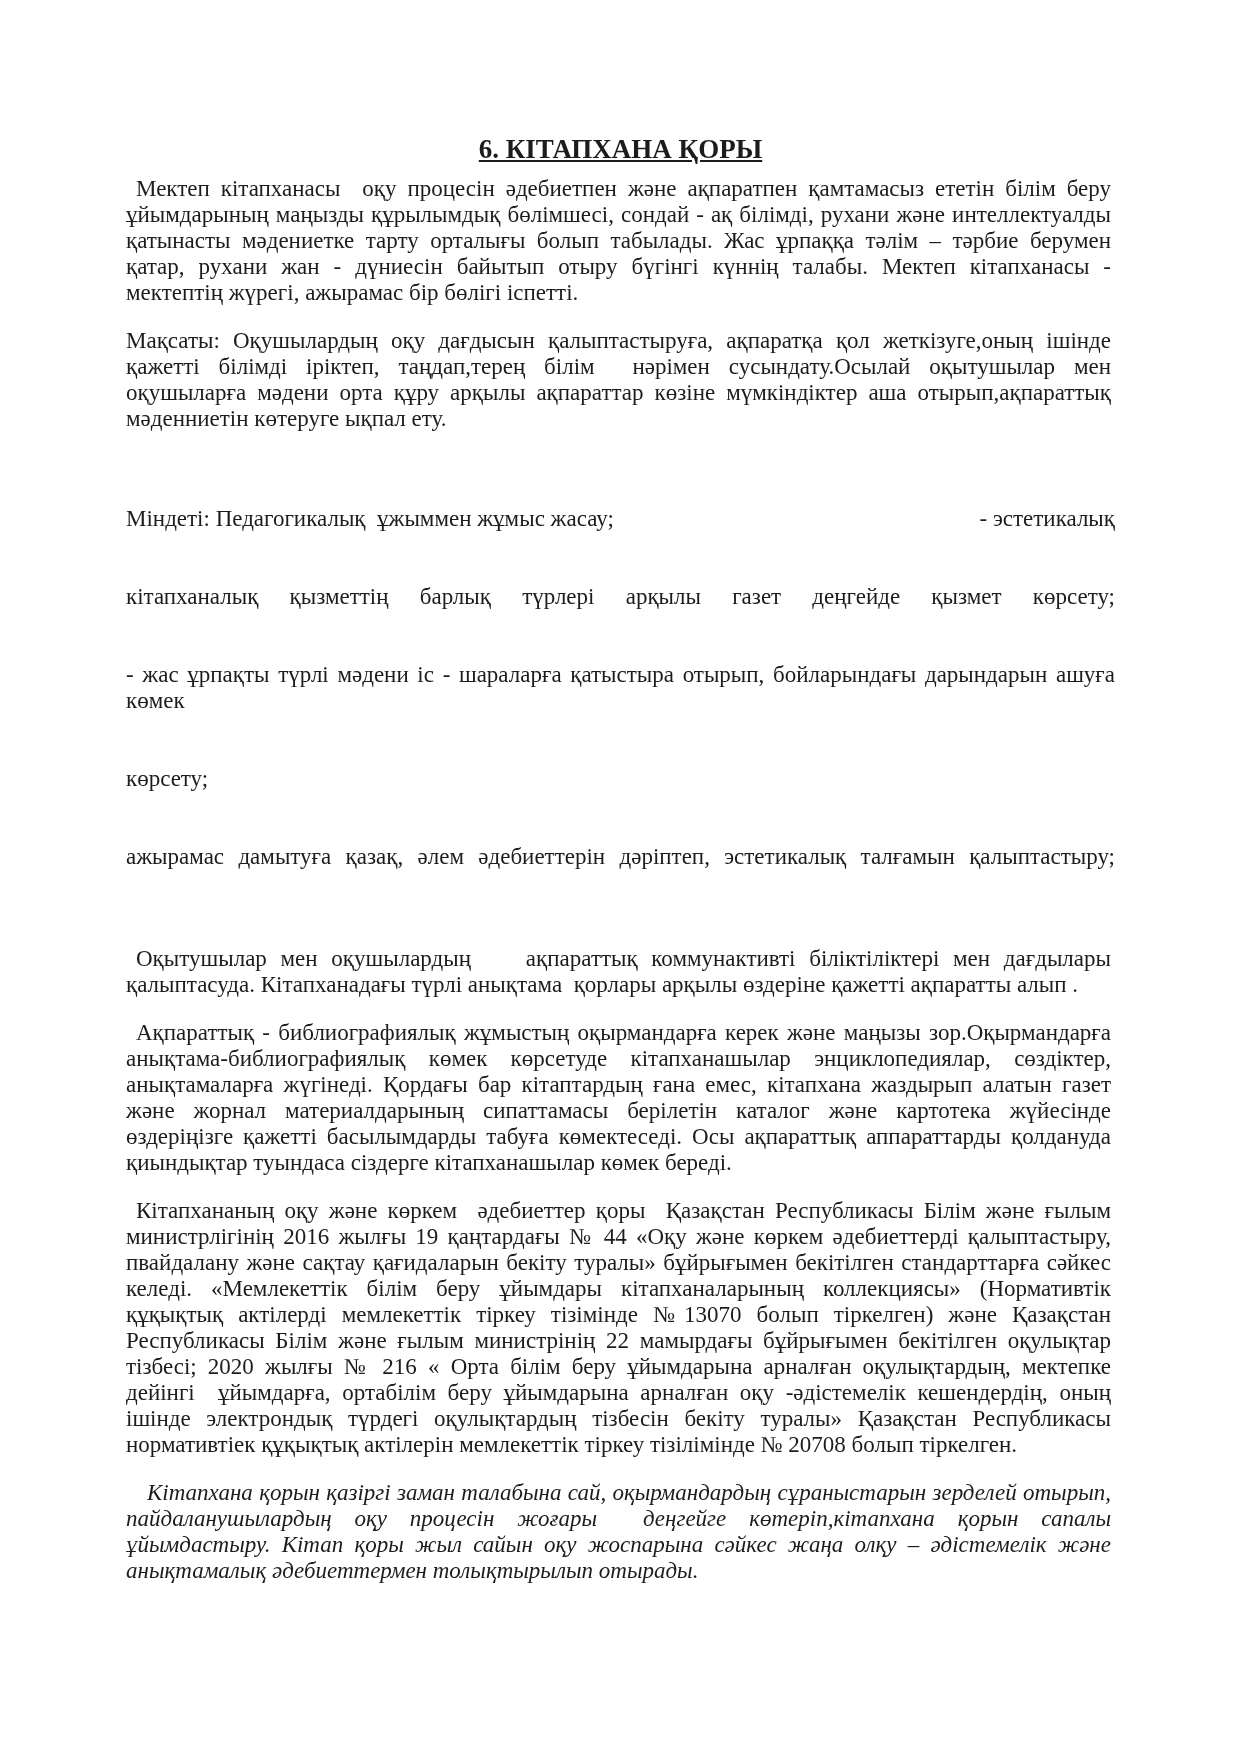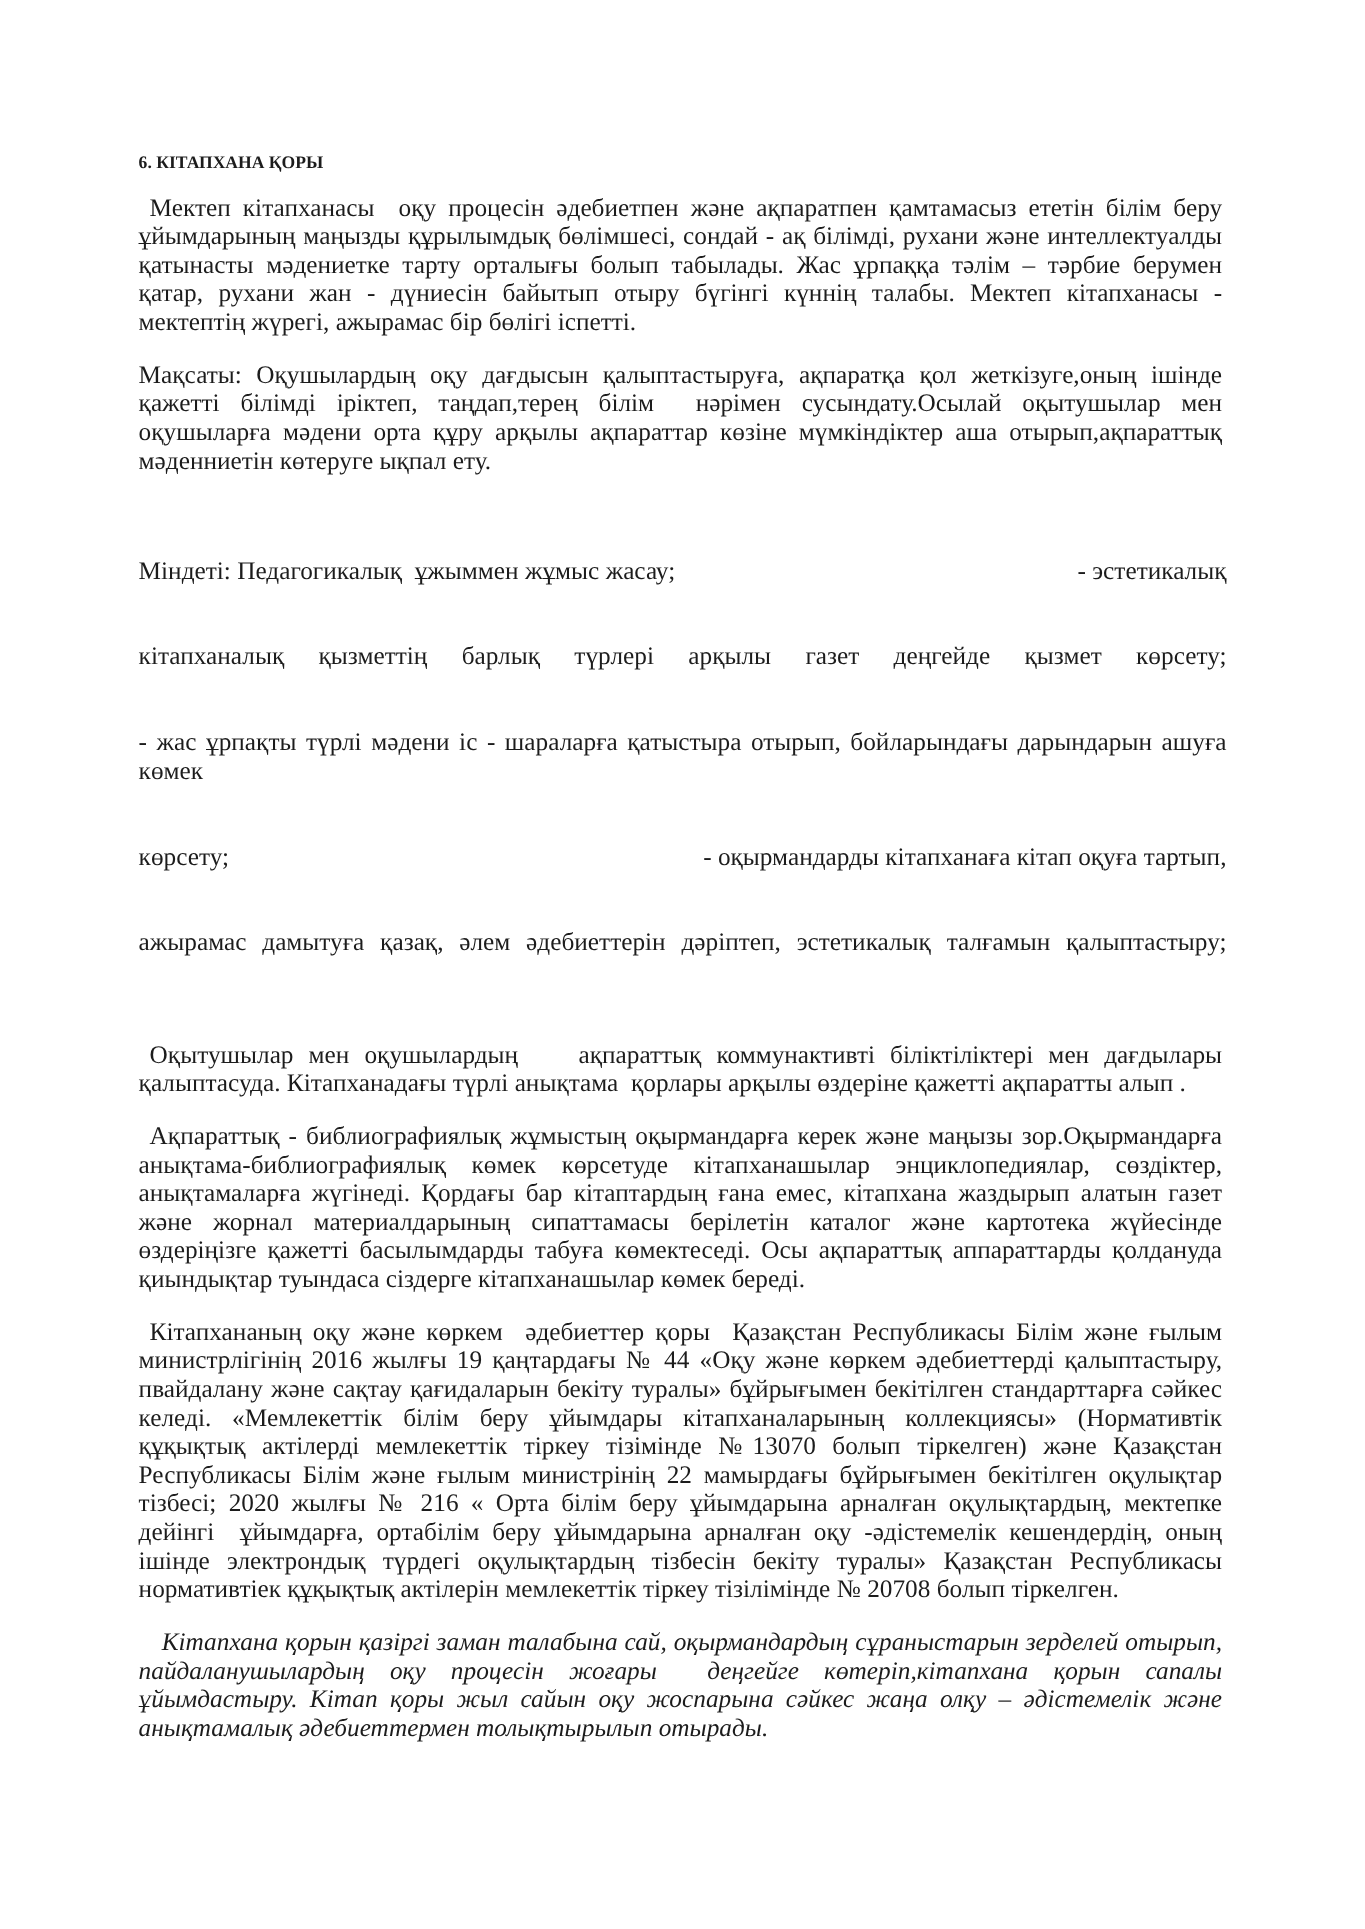--- a/index.html
+++ b/index.html
@@ -11,23 +11,25 @@
     background: #ffffff;
     box-sizing: border-box;
     padding: 136px 126px 0 126px;
     font-family: "Liberation Serif", "DejaVu Serif", serif;
     font-size: 23px;
     line-height: 26px;
     color: #1c1c1c;
   }
   .doc-title {
     font-weight: bold;
-    font-size: 16px;
+    text-decoration: underline;
+    font-size: 27px;
     margin: 0 0 14px 0;
     white-space: pre-wrap;
+    text-align: center;
   }
   p.para {
     margin: 0 4px 22px 0;
     text-align: justify;
     white-space: pre-wrap;
   }
   p.indent-sm { text-indent: 10px; }
   p.indent-lg { text-indent: 21px; font-style: italic; }
   .tasks { margin: 0 0 24px 0; white-space: pre-wrap; }
   .tline { min-height: 26px; }
@@ -48,21 +50,20 @@
 
   <div class="tasks">
     <div class="tline split">
       <span>Міндеті: Педагогикалық  ұжыммен жұмыс жасау;</span>
       <span>- эстетикалық</span>
     </div>
     <div class="tline full">кітапханалық қызметтің барлық түрлері арқылы газет деңгейде қызмет көрсету;</div>
     <div class="tline full">- жас ұрпақты түрлі мәдени іс - шараларға қатыстыра отырып, бойларындағы дарындарын ашуға көмек</div>
     <div class="tline split">
       <span>көрсету;</span>
-      <span>- оқырмандарды кітапханаға кітап оқуға тартып,</span>
     </div>
     <div class="tline full">ажырамас дамытуға қазақ, әлем әдебиеттерін дәріптеп, эстетикалық талғамын қалыптастыру;</div>
   </div>
 
   <p class="para indent-sm">Оқытушылар мен оқушылардың    ақпараттық коммунактивті біліктіліктері мен дағдылары қалыптасуда. Кітапханадағы түрлі анықтама  қорлары арқылы өздеріне қажетті ақпаратты алып .</p>
 
   <p class="para indent-sm">Ақпараттық - библиографиялық жұмыстың оқырмандарға керек және маңызы зор.Оқырмандарға анықтама-библиографиялық көмек көрсетуде кітапханашылар энциклопедиялар, сөздіктер, анықтамаларға жүгінеді. Қордағы бар кітаптардың ғана емес, кітапхана жаздырып алатын газет және жорнал материалдарының сипаттамасы берілетін каталог және картотека жүйесінде өздеріңізге қажетті басылымдарды табуға көмектеседі. Осы ақпараттық аппараттарды қолдануда қиындықтар туындаса сіздерге кітапханашылар көмек береді.</p>
 
   <p class="para indent-sm">Кітапхананың оқу және көркем  әдебиеттер қоры  Қазақстан Республикасы Білім және ғылым министрлігінің 2016 жылғы 19 қаңтардағы № 44 «Оқу және көркем әдебиеттерді қалыптастыру, пвайдалану және сақтау қағидаларын бекіту туралы» бұйрығымен бекітілген стандарттарға сәйкес келеді. «Мемлекеттік білім беру ұйымдары кітапханаларының коллекциясы» (Нормативтік құқықтық актілерді мемлекеттік тіркеу тізімінде №13070 болып тіркелген) және Қазақстан Республикасы Білім және ғылым министрінің 22 мамырдағы бұйрығымен бекітілген оқулықтар тізбесі; 2020 жылғы № 216 « Орта білім беру ұйымдарына арналған оқулықтардың, мектепке дейінгі  ұйымдарға, ортабілім беру ұйымдарына арналған оқу -әдістемелік кешендердің, оның ішінде электрондық түрдегі оқулықтардың тізбесін бекіту туралы» Қазақстан Республикасы нормативтіек құқықтық актілерін мемлекеттік тіркеу тізілімінде № 20708 болып тіркелген.</p>
 

